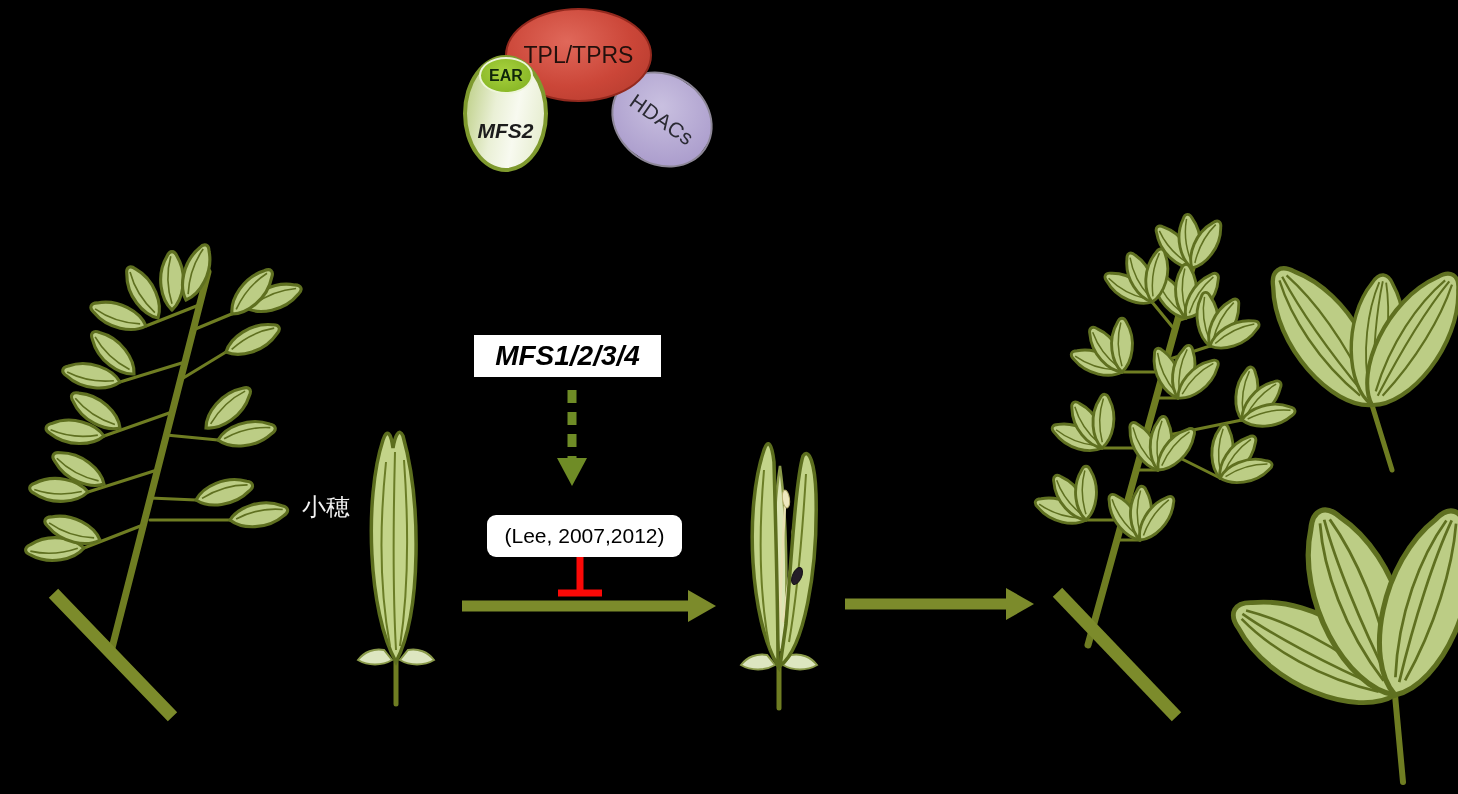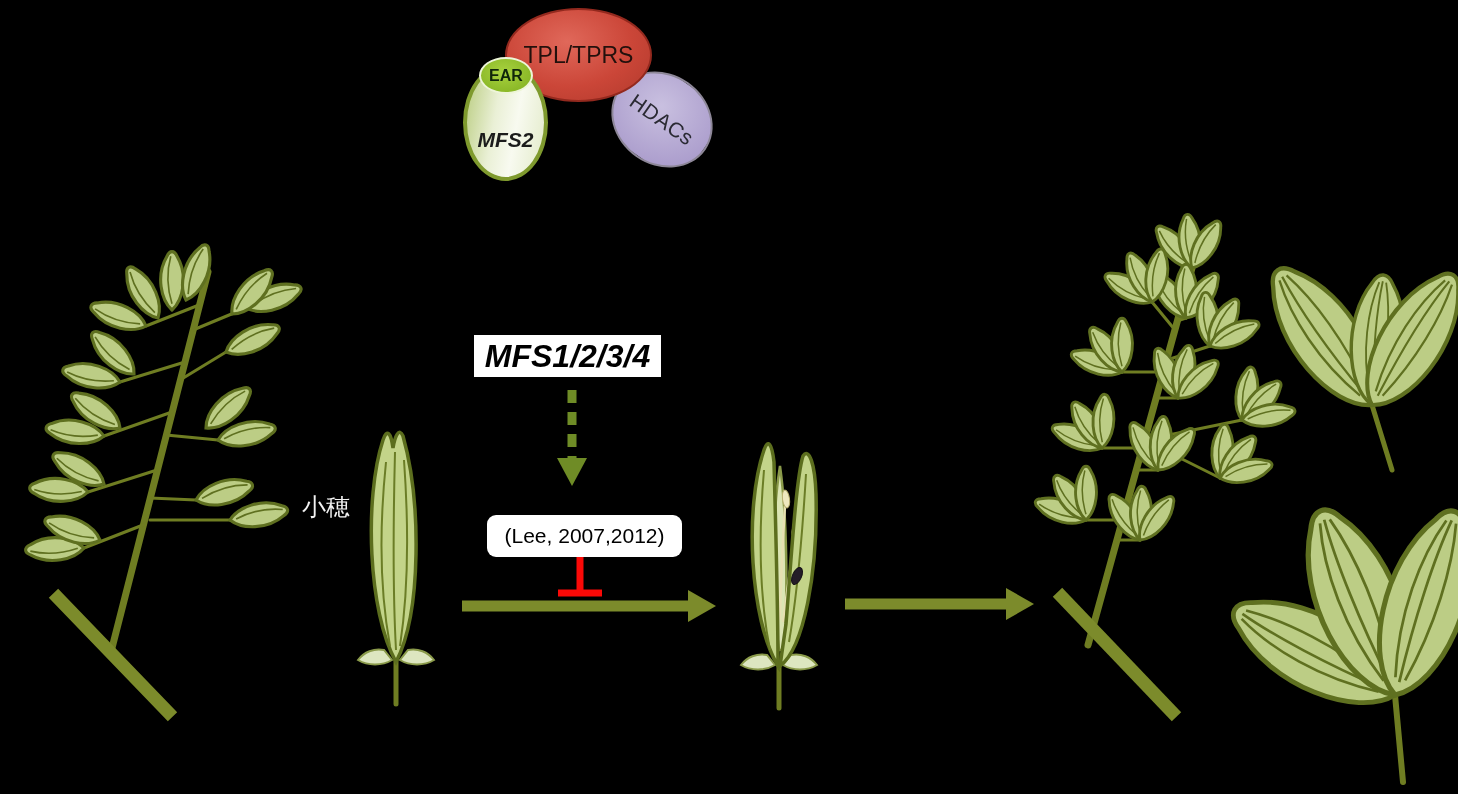--- a/index.html
+++ b/index.html
@@ -12,42 +12,42 @@
   .ellipse {
     position:absolute; border-radius:50%;
     display:flex; align-items:center; justify-content:center; text-align:center;
   }
   .tpl {
     left:505px; top:8px; width:147px; height:94px;
     background:radial-gradient(ellipse at 42% 35%, #e0685a 0%, #cb4638 55%, #b0392c 100%);
     border:2px solid #93291e; z-index:3; color:#23100c; font-size:23px;align-items:center;
   }
   .mfs2 {
-    left:463px; top:64px; width:85px; height:117px;
+    left:463px; top:55px; width:85px; height:117px;
     border:4px solid #7f9a2e;
     background:linear-gradient(100deg,#b9cc7f 0%, #eaf0d6 38%, #f8faf0 62%, #e2eac8 100%);
     z-index:4;
   }
   .mfs2 span { font-style:italic; font-weight:bold; font-size:21px; color:#1c1c1c; margin-top:34px; }
   .ear {
     left:479px; top:57px; width:54px; height:37px;
     background:radial-gradient(ellipse at 45% 40%, #a8d23f, #7fae1e);
     border:2px solid #edf5d8; z-index:5; font-size:16px; font-weight:bold; color:#10260a;
   }
   .hdacs {
     left:609px; top:74px; width:106px; height:91px;
     background:radial-gradient(ellipse at 42% 38%, #c9c0e0, #ac9ecd 75%);
     border:2px solid #8d8798; transform:rotate(35deg);
     z-index:2; font-size:21px; color:#2a2a33; letter-spacing:0.5px;
   }
   .whitebox {
     position:absolute; background:#ffffff; color:#000;
     display:flex; align-items:center; justify-content:center; z-index:2; text-align:center;
   }
-  .gene-box { left:474px; top:335px; width:187px; height:42px; font-weight:bold; font-style:italic; font-size:32px; }
+  .gene-box { left:474px; top:335px; width:187px; height:42px; font-weight:bold; font-style:italic; font-size:28px; }
   .lee-box  { left:487px; top:515px; width:195px; height:42px; font-size:21px;border-radius:9px; }
   .spikelet-label { position:absolute; left:302px; top:491px; font-size:24px; color:#f2f2f2; z-index:2; }
 </style>
 </head>
 <body>
 
 <div class="canvas">
 
   <svg width="1458" height="794" viewBox="0 0 1458 794">
     <defs>

